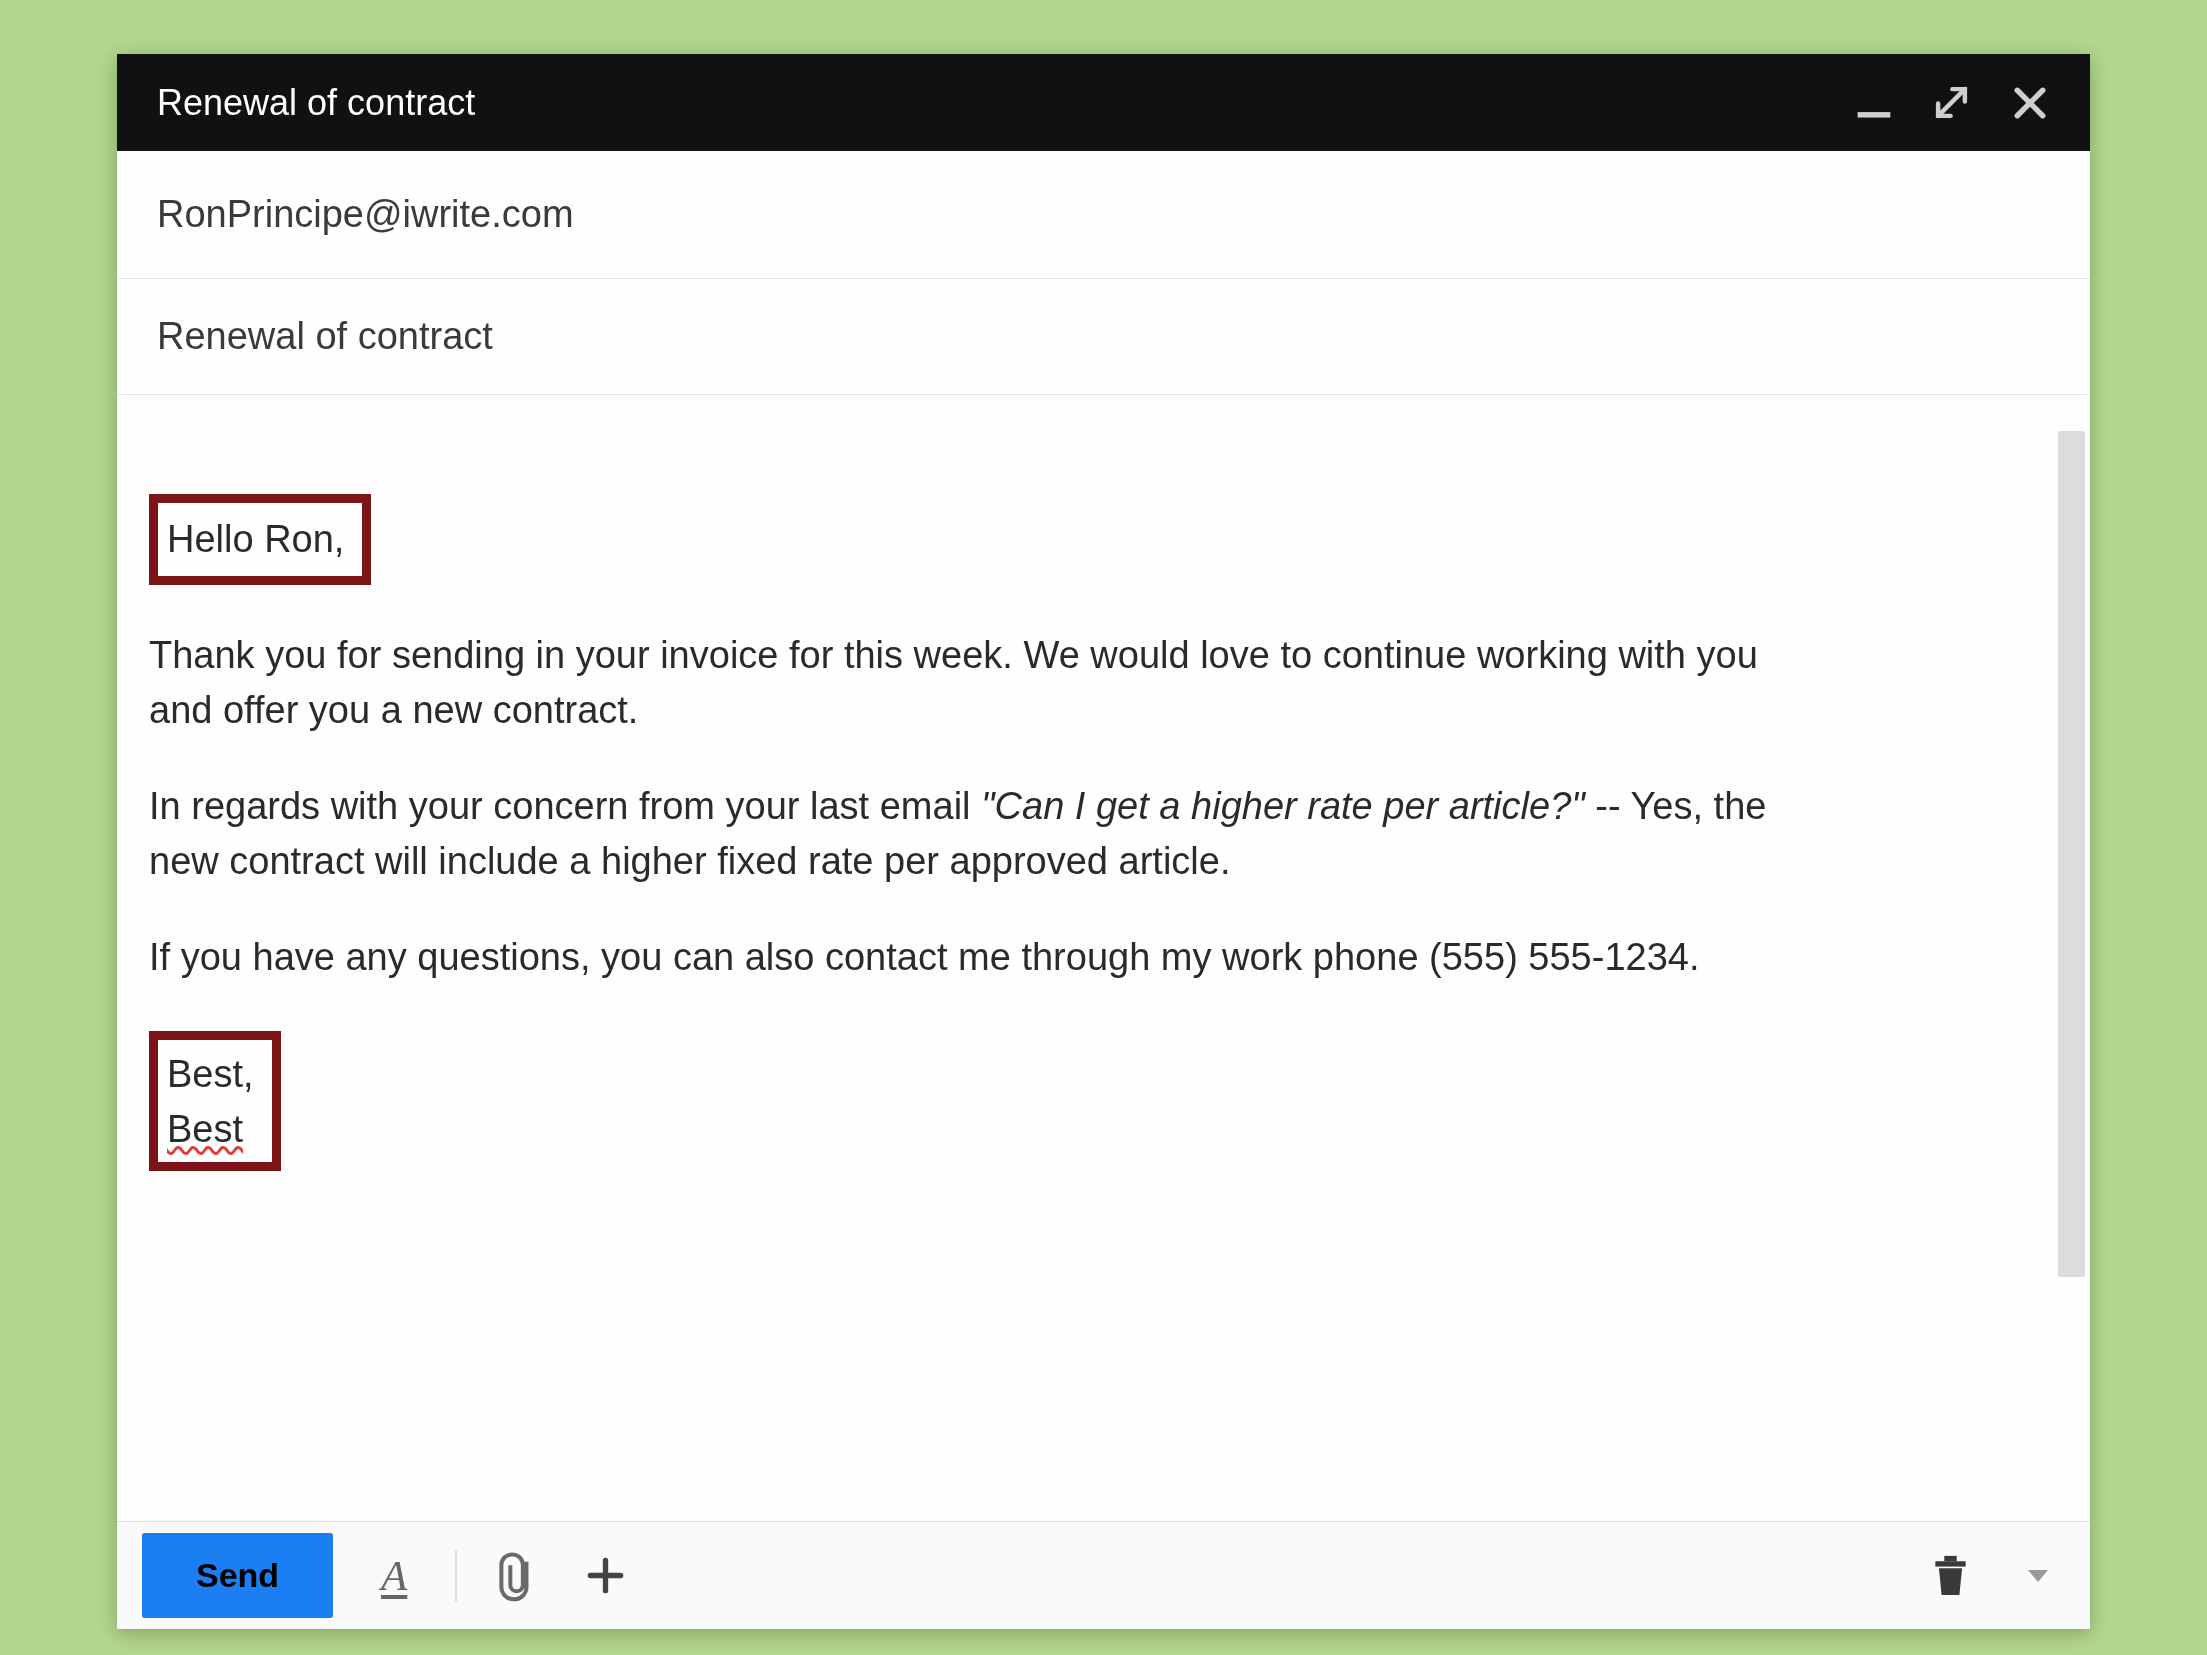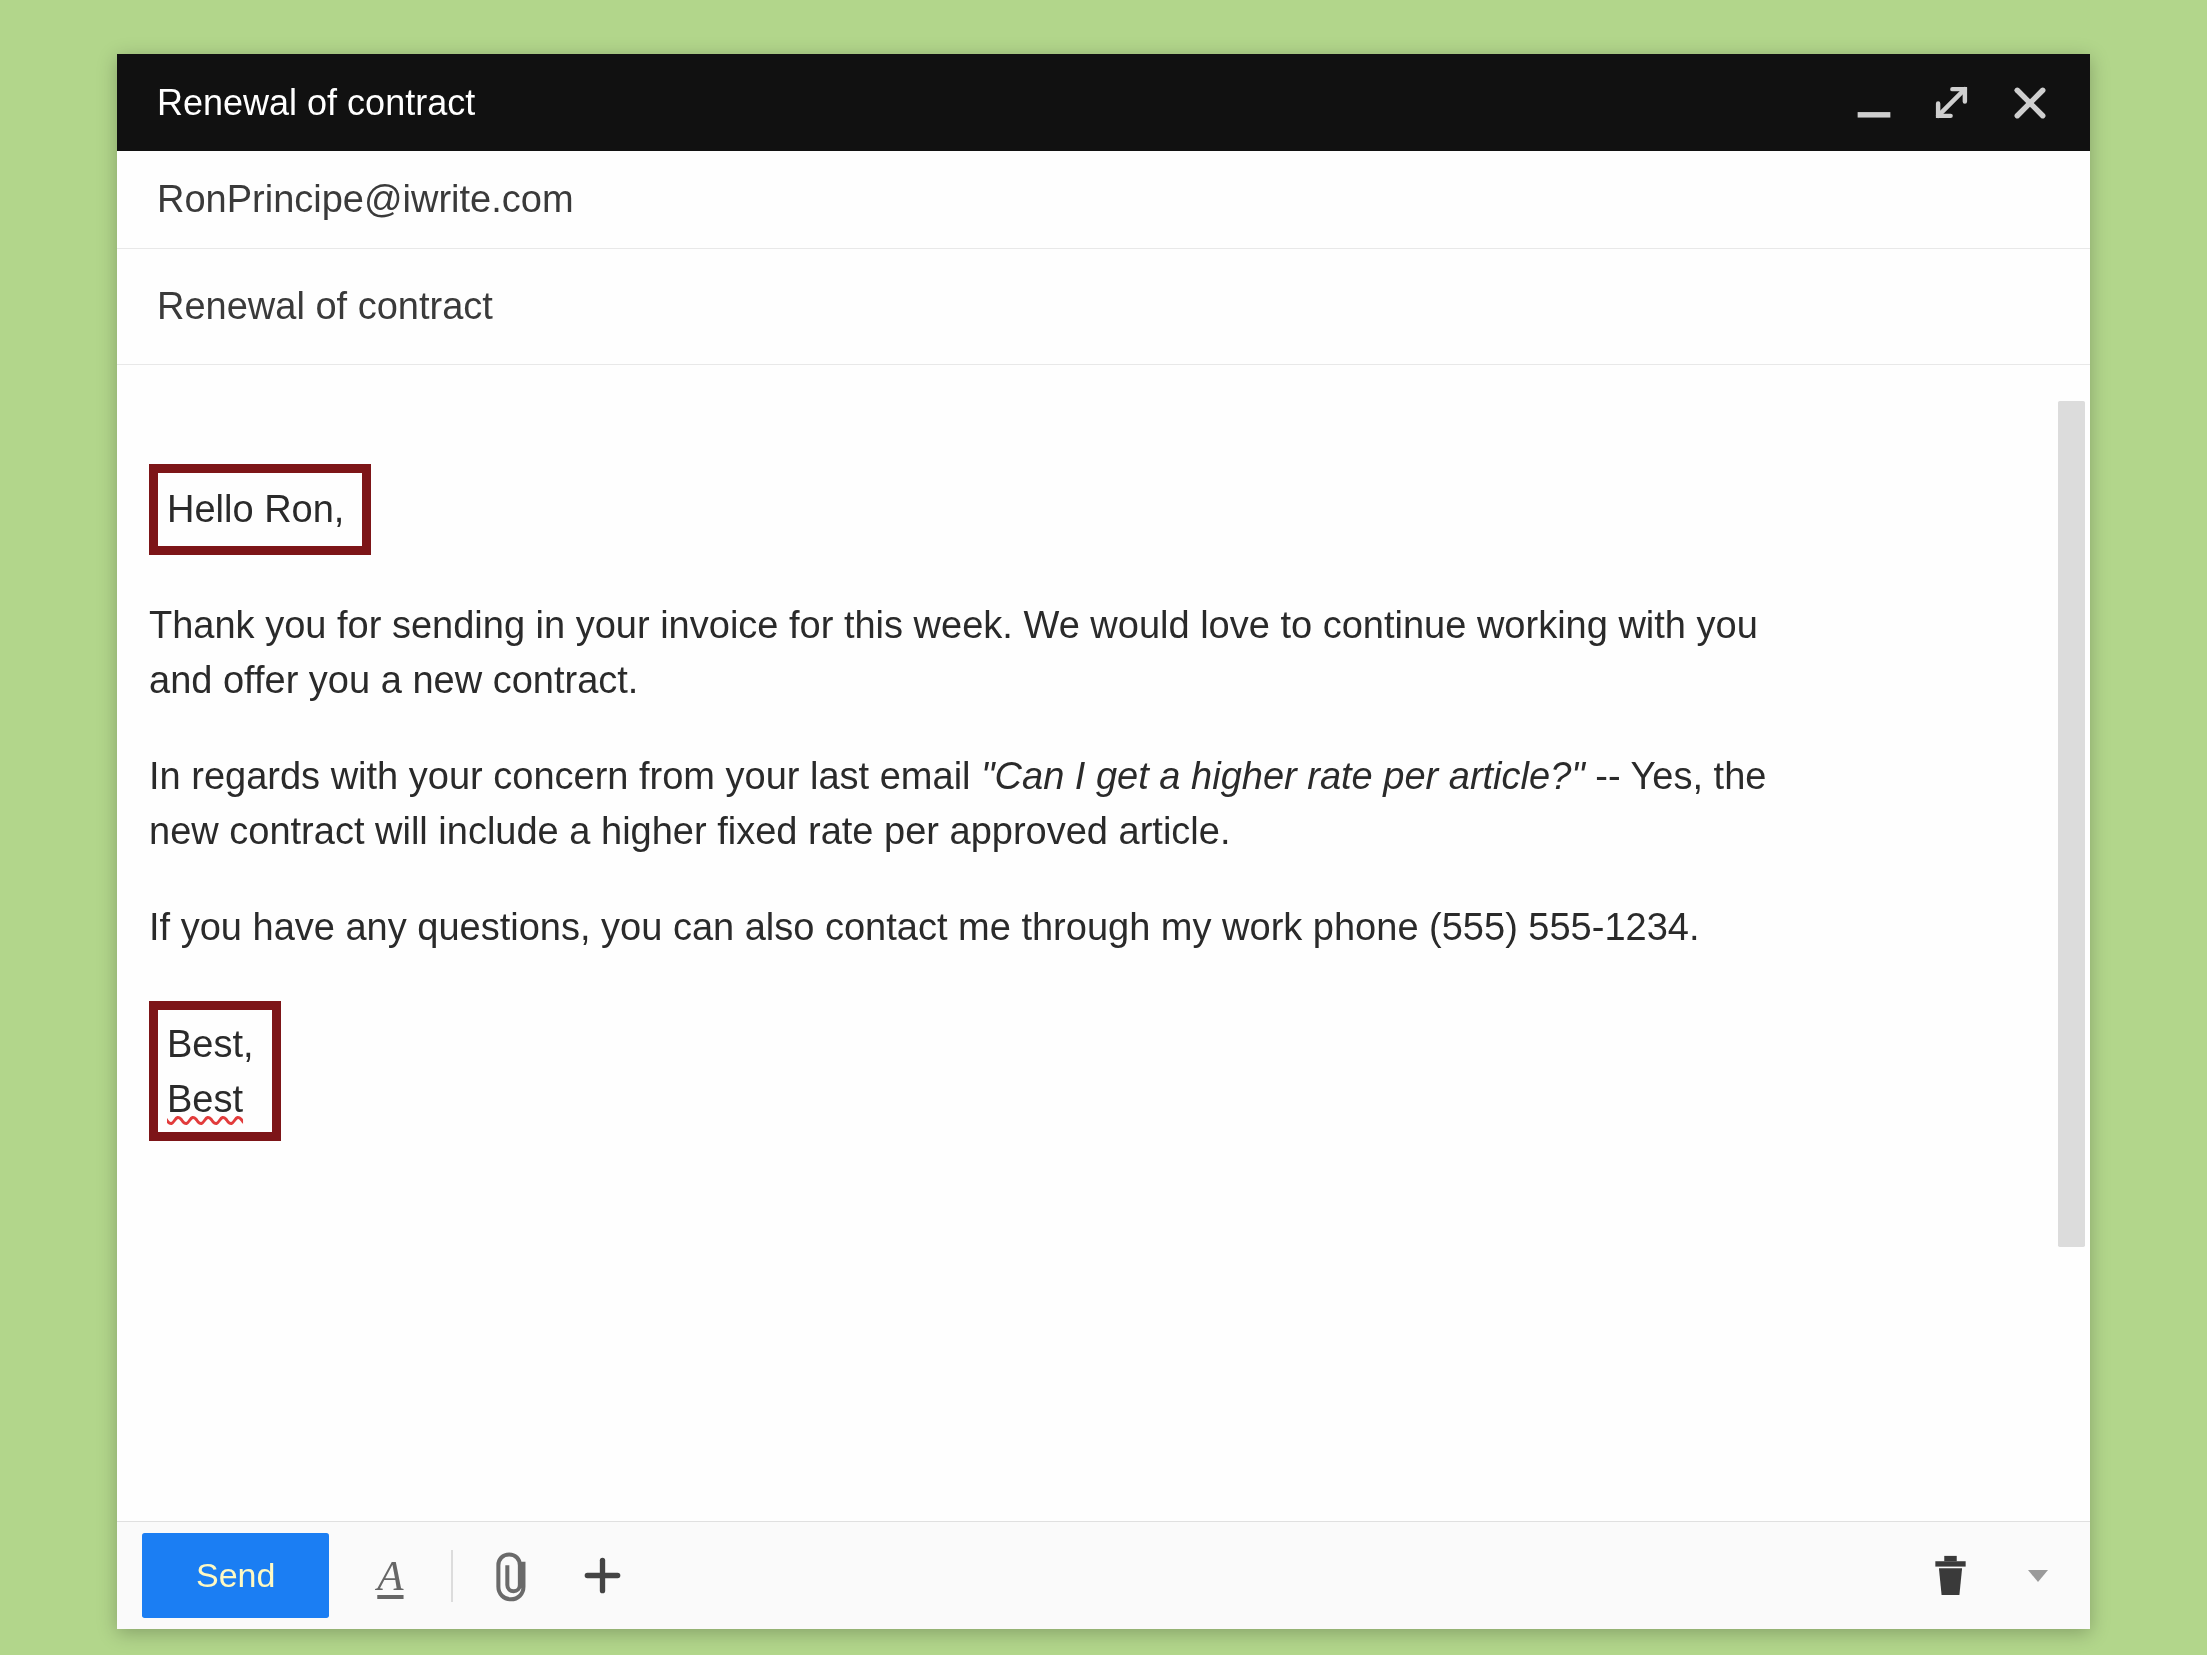--- a/index.html
+++ b/index.html
@@ -52,21 +52,21 @@
       height: 49px;
       display: flex;
       align-items: center;
       justify-content: center;
       cursor: pointer;
       color: #cfcfcf;
     }
     .window-controls svg { display:block; }
 
     .field-row {
-      padding: 27px 40px;
+      padding: 42px 40px;
       font-size: 38px;
       color: #3a3a3a;
       border-bottom: 1.8px solid #e8e8e8;
     }
     
     .field-row.subject {
       padding: 36px 40px;
     }
 
     .body-area {
@@ -124,22 +124,22 @@
       border-top: 1.8px solid #e0e0e0;
       background: #fafafa;
       display: flex;
       align-items: center;
       padding: 0 25px;
       gap: 34px;
     }
 
     .send-button {
       background: #1b7ef3;
-      color: #fef9c3;
-      font-weight: normal;
+      color: #000000;
+      font-weight: bold;
       font-size: 34px;
       padding: 23.4px 54px;
       border: none;
       border-radius: 2.7px;
       cursor: pointer;
     }
 
     .tool-icon {
       width: 54px;
       height: 54px;

